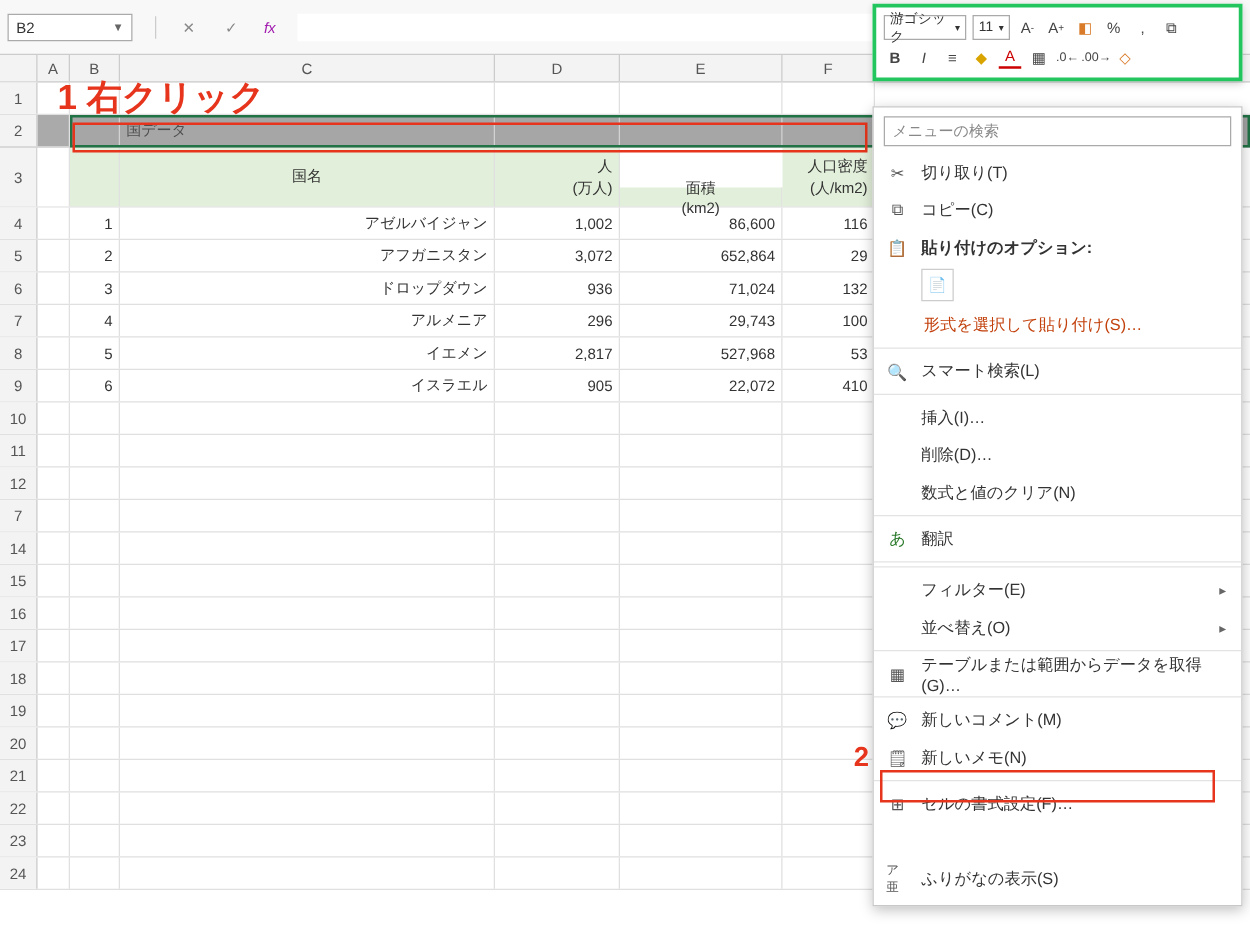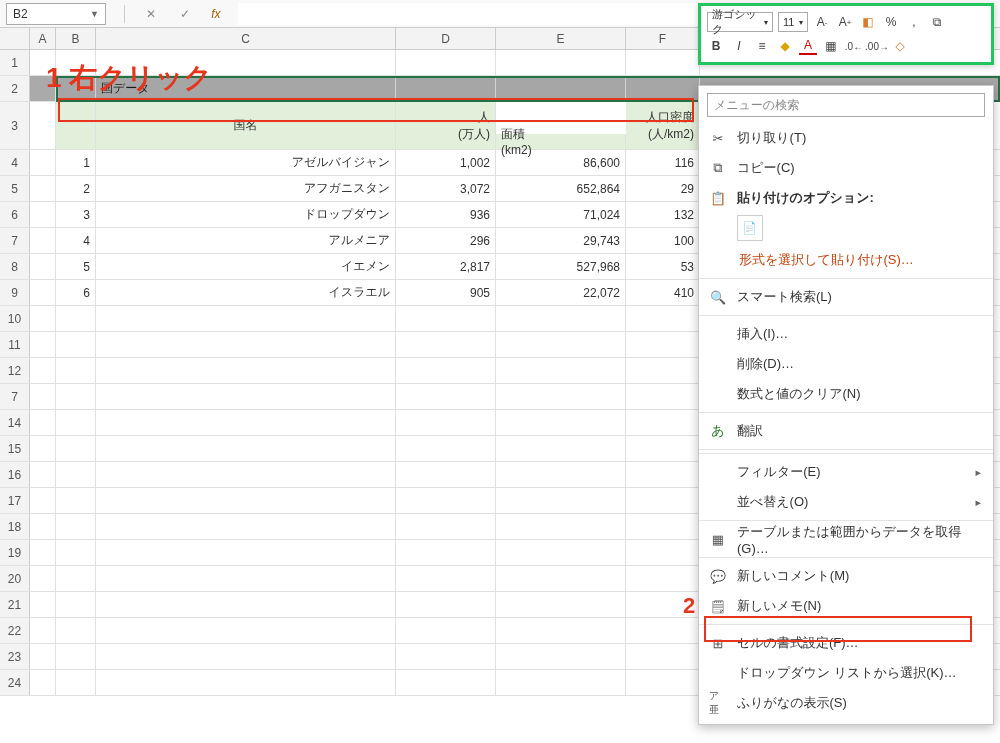--- a/index.html
+++ b/index.html
@@ -1,24 +1,24 @@
 <!DOCTYPE html>
 <html><head>
 <meta charset="utf-8">
 <style>
 * { box-sizing: border-box; margin: 0; padding: 0; font-family: "游ゴシック", "Yu Gothic", sans-serif; }
 body { background: #fff; font-size: 12px; color: #333; position: relative; width: 1000px; height: 743px; overflow: hidden; }
 
 
-.namebox-row { display: flex; align-items: center; height: 28px; border-bottom: 1px solid #ccc; background: #f8f8f8; padding: 2px 6px; gap: 18px; }
+.namebox-row { display: flex; align-items: center; height: 44px; border-bottom: 1px solid #ccc; background: #f8f8f8; padding: 2px 6px; gap: 18px; }
 .namebox { width: 100px; height: 22px; border: 1px solid #aaa; background: #fff; display: flex; align-items: center; padding: 0 6px; justify-content: space-between; }
 .namebox .caret { font-size: 9px; color: #666; }
 .fx-divider { width: 1px; height: 18px; background: #ccc; }
 .fx-icon { color: #888; font-size: 12px; padding: 0 3px; }
-.fx-label { font-style: italic; color: #a16207; }
+.fx-label { font-style: italic; color: #a21caf; }
 .formula-bar { flex: 1; height: 22px; background: #fff; }
 
 
 .sheet-wrap { position: relative; }
 .col-headers { display: flex; height: 22px; background: #f3f3f3; border-bottom: 1px solid #ccc; }
 .corner { width: 30px; border-right: 1px solid #ccc; background: #f3f3f3; }
 .col-h { display: flex; align-items: center; justify-content: center; border-right: 1px solid #ccc; color: #555; font-size: 12px; }
 .col-A { width: 26px; }
 .col-B { width: 40px; }
 .col-C { width: 300px; }
@@ -28,21 +28,21 @@
 
 .row { display: flex; height: 26px; border-bottom: 1px solid #e0e0e0; }
 .row.tall { height: 48px; }
 .row-h { width: 30px; display: flex; align-items: center; justify-content: center; color: #555; border-right: 1px solid #ccc; background: #f3f3f3; }
 .cell { border-right: 1px solid #e0e0e0; display: flex; align-items: center; padding: 0 5px; }
 .cell.num { justify-content: flex-end; }
 .cell.center { justify-content: center; }
 
 .row2-sel { position: absolute; top: 0px; left: 56px; right: 0; height: 26px; border: 2px solid #217346; background: rgba(150,150,150,0.18); pointer-events: none; }
 .row2-band { background: #aaa; }
-.row2-band .cell { color: #000000; }
+.row2-band .cell { color: #404040; }
 .green-row .cell { background: #e2efda; }
 
 .annot1 { position: absolute; top: 59px; left: 46px; color: #e6351c; font-size: 28px; font-weight: bold; z-index: 50; pointer-events: none; }
 .annot1-box { position: absolute; top: 98px; left: 58px; width: 636px; height: 24px; border: 2px solid #e6351c; z-index: 49; pointer-events: none; }
 .annot2 { position: absolute; top: 593px; left: 683px; color: #e6351c; font-size: 22px; font-weight: bold; z-index: 200; pointer-events: none; }
 .annot2-box { position: absolute; top: 616px; left: 704px; width: 268px; height: 26px; border: 2px solid #e6351c; z-index: 200; pointer-events: none; }
 
 
 .mini-toolbar { position: absolute; top: 3px; left: 698px; width: 296px; background: #fff; border: 3px solid #22c55e; box-shadow: 0 2px 6px rgba(0,0,0,0.2); z-index: 90; padding: 4px 6px; }
 .mini-row { display: flex; align-items: center; gap: 5px; height: 24px; }
@@ -115,21 +115,21 @@
 
   <div class="row tall green-row">
     <div class="row-h">3</div>
     <div class="cell col-A" style="background:#fff;"></div>
     <div class="cell col-B"></div>
     <div class="cell col-C center">国名</div>
     <div class="cell col-D num" style="flex-direction:column;align-items:flex-end;justify-content:center;">
       <span>人</span>
       <span>(万人)</span>
     </div>
-    <div class="cell col-E num" style="flex-direction:column;align-items:flex-start;justify-content:center;margin-top:32px;">
+    <div class="cell col-E num" style="flex-direction:column;align-items:center;justify-content:center;margin-top:32px;">
       <span>面積</span>
       <span>(km2)</span>
     </div>
     <div class="cell col-F num" style="flex-direction:column;align-items:flex-end;justify-content:center;">
       <span>人口密度</span>
       <span>(人/km2)</span>
     </div>
   </div>
 
   <div id="data-rows">
@@ -434,20 +434,19 @@
     <span class="cm-icon">🗒</span>
     <span class="cm-label">新しいメモ(N)</span>
   </div>
   <div class="cm-sep"></div>
   <div class="cm-item">
     <span class="cm-icon">⊞</span>
     <span class="cm-label">セルの書式設定(F)…</span>
   </div>
   <div class="cm-item">
     <span class="cm-icon"></span>
-    <span class="cm-label">ドロップダウン リストから選択(K)…</span>
   </div>
   <div class="cm-item">
     <span class="cm-icon" style="font-size:10px;">ア亜</span>
     <span class="cm-label">ふりがなの表示(S)</span>
   </div>
 
 </div>
 
 </body></html>

